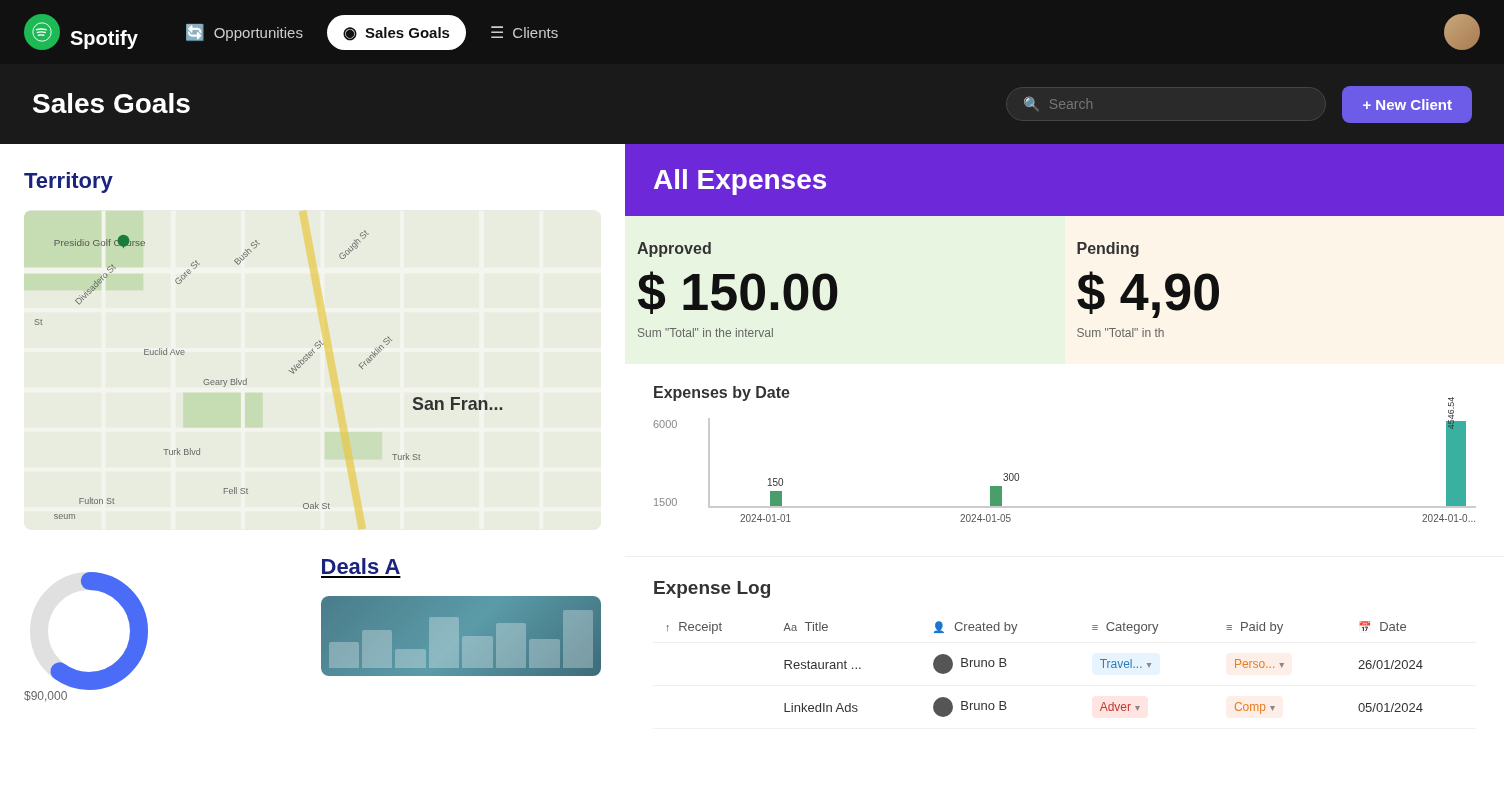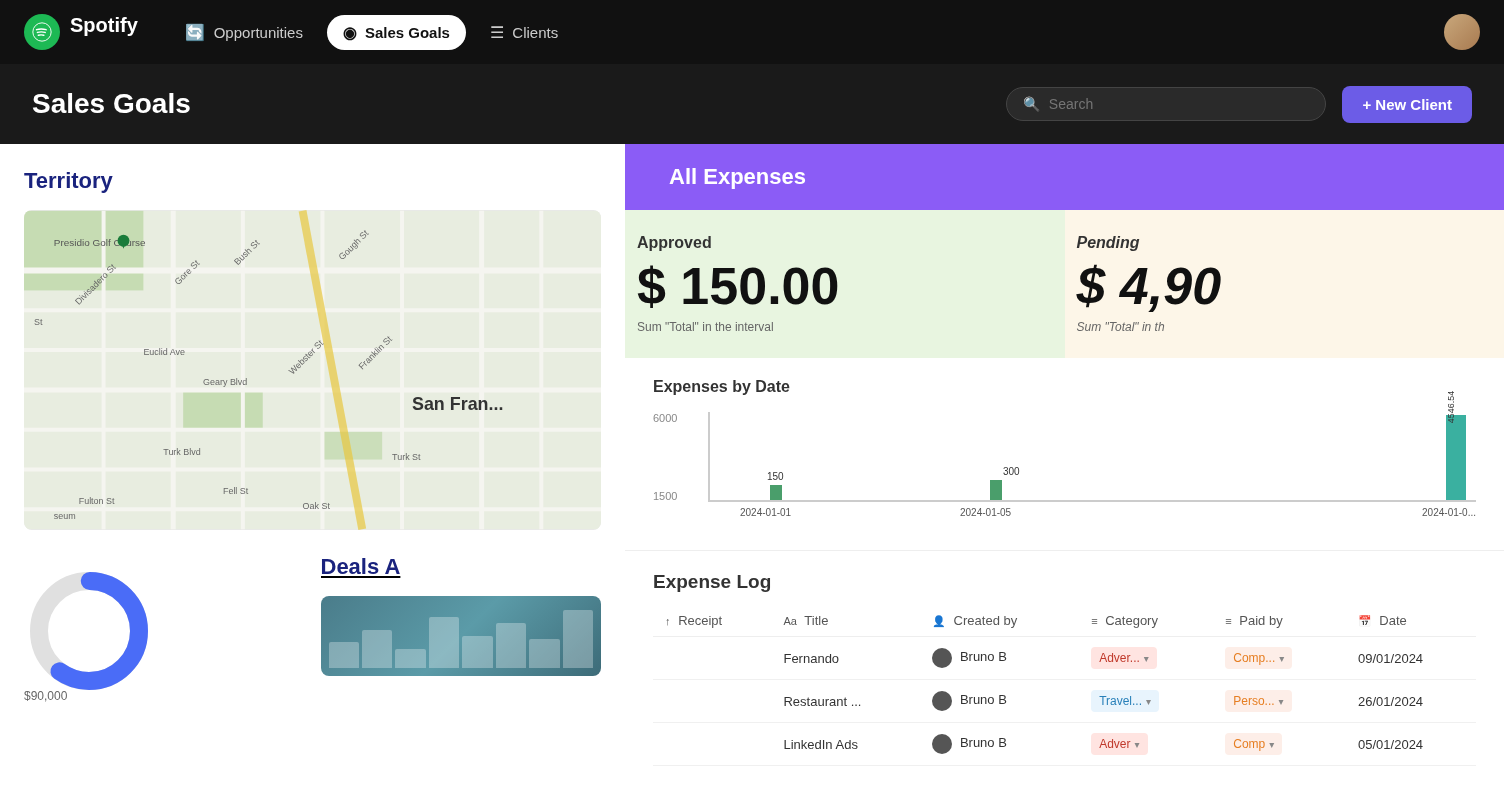--- a/index.html
+++ b/index.html
@@ -10,21 +10,21 @@
       background: #111;
       color: #fff;
       display: flex;
       align-items: center;
       padding: 0 24px;
       height: 64px;
       gap: 32px;
     }
     .nav-logo {
       display: flex;
-      align-items: flex-start;
+      align-items: flex-end;
       gap: 10px;
       font-size: 20px;
       font-weight: 700;
       color: #fff;
     }
     .logo-icon {
       width: 36px;
       height: 36px;
       background: #1DB954;
       border-radius: 50%;
@@ -172,39 +172,38 @@
       margin-top: 12px;
     }
 
     
     .right-panel {
       flex: 1;
       background: #fff;
       overflow-y: auto;
     }
     .expenses-header {
-      background: #8b5cf6;
+      background: #6d28d9;
       color: #fff;
-      padding: 20px 44px;
-      font-size: 22px;
+      padding: 20px 28px;
+      font-size: 28px;
       font-weight: 700;
     }
     .metrics-row {
       display: flex;
     }
     .metric-card {
       flex: 1;
       padding: 24px 12px;
     }
     .metric-card.approved {
       background: #e8f5e0;
     }
     .metric-card.pending {
       background: #fdf6e8;
-      font-style: italic;
     }
     .metric-label {
       font-size: 16px;
       font-weight: 600;
       color: #333;
       margin-bottom: 8px;
     }
     .metric-value {
       font-size: 52px;
       font-weight: 800;
@@ -513,39 +512,20 @@
               <span>Paid by</span>
             </th>
             <th>
               <span class="col-header-icon">📅</span>
               <span>Date</span>
             </th>
           </tr>
         </thead>
         <tbody id="expense-table-body">
 
-        <tr>
-    <td></td>
-    <td>Fernando</td>
-    <td>
-      <span class="avatar-small"></span>
-      Bruno B
-    </td>
-    <td>
-      <span class="category-badge adver">
-        Adver... <span class="dropdown-chevron">▾</span>
-      </span>
-    </td>
-    <td>
-      <span class="category-badge comp">
-        Comp... <span class="dropdown-chevron">▾</span>
-      </span>
-    </td>
-    <td>09/01/2024</td>
-  </tr>
             <tr>
     <td></td>
     <td>Restaurant ...</td>
     <td>
       <span class="avatar-small"></span>
       Bruno B
     </td>
     <td>
       <span class="category-badge travel">
         Travel... <span class="dropdown-chevron">▾</span>

